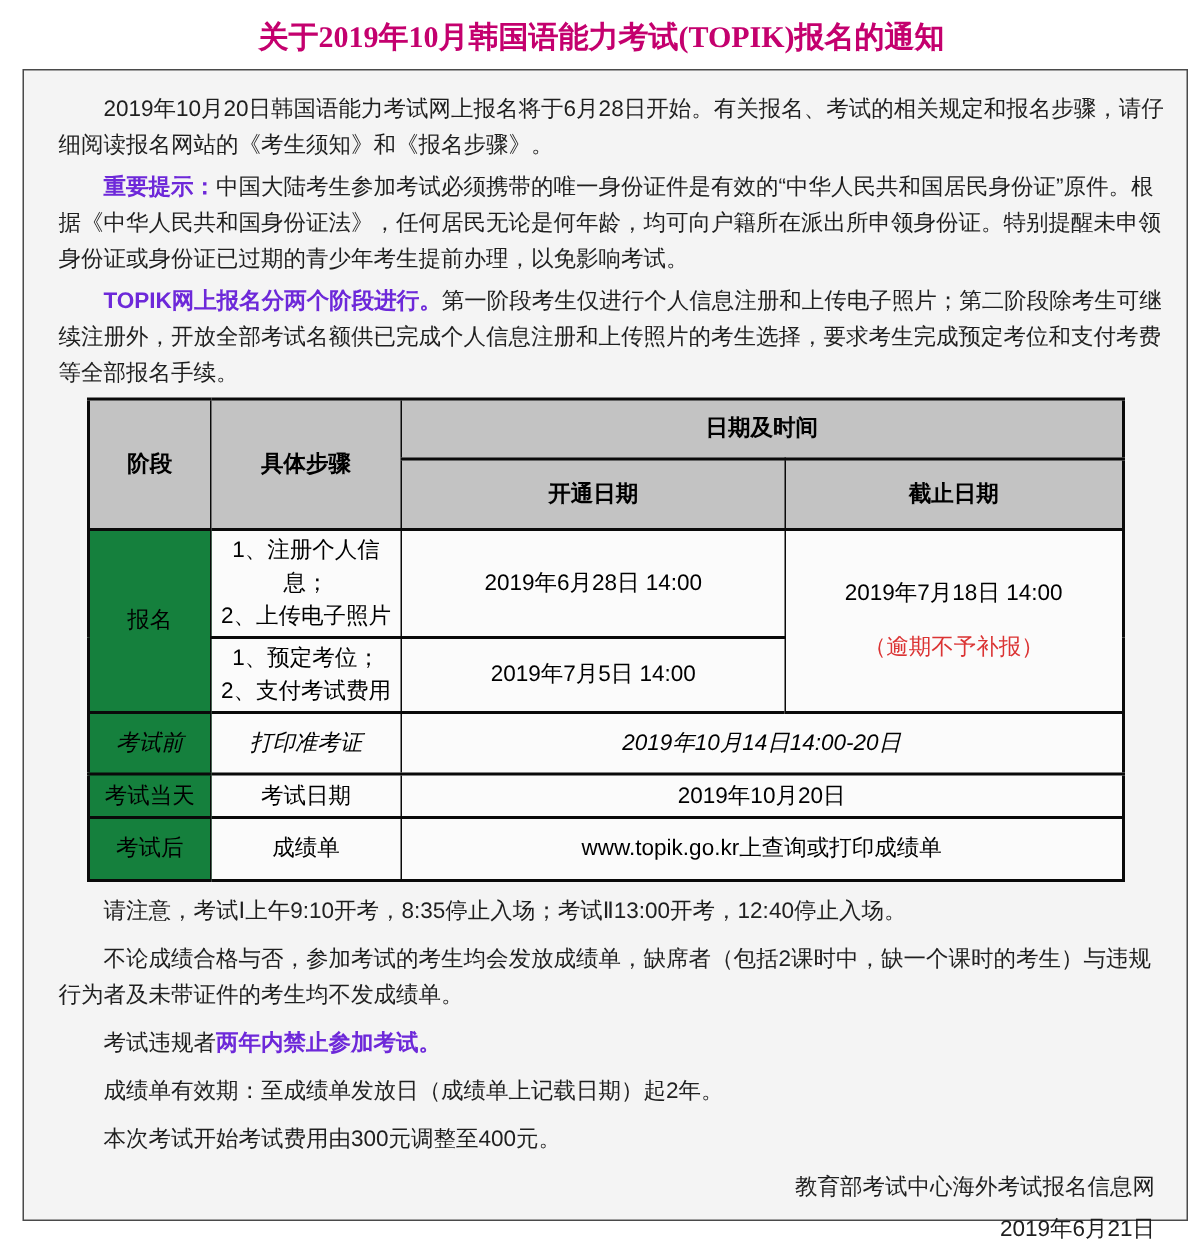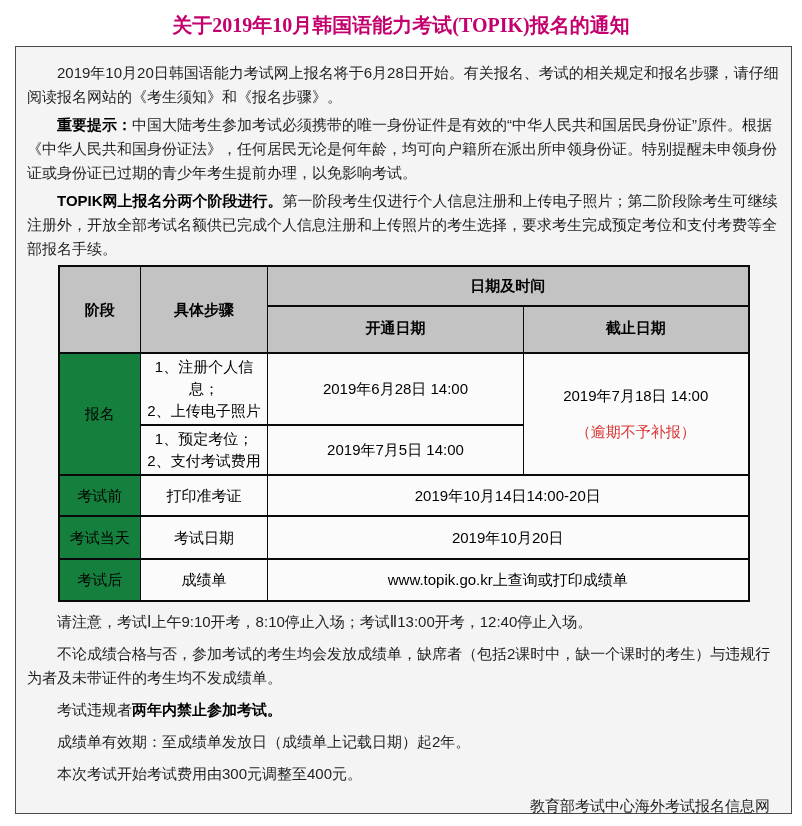--- a/index.html
+++ b/index.html
@@ -27,28 +27,28 @@
   .box {
     box-sizing: border-box;
     margin-left: 15px;
     width: 777px;
     height: 768px;
     background: #f4f4f4;
     border: 1px solid #4a4a4a;
     padding: 14px 11px 4px 11px;
   }
   .box p {
-    margin: 0 0 4px 0;
+    margin: 0 0 4px 12px;
     font-size: 15px;
     line-height: 24px;
     color: #1f1f1f;
     text-indent: 2em;
   }
   .box p.note { margin-bottom: 8px; }
-  b.lead { font-weight: bold; color: #000000; }
+  b.lead { font-weight: bold; color: #6d28d9; }
   table.sched {
     width: 690px;
     margin: 2px auto 8px auto;
     border-collapse: collapse;
     background: #fbfbfb;
     font-size: 15px;
     color: #000;
     table-layout: fixed;
   }
   table.sched th, table.sched td {
@@ -69,25 +69,25 @@
     background: #15803d;
     font-weight: normal;
   }
   td.steps {
     text-align: left;
     padding-left: 13px;
   }
   .closegap { margin-bottom: 14px; }
   .red { color: #db3333; }
   tr.h1 { height: 40px; }
-  tr.h2 { height: 47px; font-family: Liberation Mono, monospace; }
+  tr.h2 { height: 47px; }
   tr.b1 { height: 45px; }
   tr.b2 { height: 45px; padding-left: 20px; }
-  tr.b3 { height: 41px; }
-  tr.b4 { height: 43px; }
+  tr.b3 { height: 41px; font-style: italic; }
+  tr.b4 { height: 29px; }
   tr.b5 { height: 42px; }
   .footer-line {
     text-align: right !important;
     text-indent: 0 !important;
     margin: 0 10px 4px 0 !important;
   }
 </style>
 </head>
 <body>
 
@@ -152,21 +152,21 @@
           <td colspan="2">2019年10月20日</td>
         </tr>
         <tr class="b5">
           <th class="stage">考试后</th>
           <td class="steps">成绩单</td>
           <td colspan="2">www.topik.go.kr上查询或打印成绩单</td>
         </tr>
       </tbody>
     </table>
 
-    <p class="note"><span>请注意，考试Ⅰ上午9:10开考，8:10停止入场；考试Ⅱ13:00开考，12:40停止入场。</span></p>
+    <p class="note"><span>请注意，考试Ⅰ上午9:10开考，8:35停止入场；考试Ⅱ13:00开考，12:40停止入场。</span></p>
 
     <p class="note"><span>不论成绩合格与否，参加考试的考生均会发放成绩单，缺席者（包括2课时中，缺一个课时的考生）与违规行为者及未带证件的考生均不发成绩单。</span></p>
 
     <p class="note"><span>考试违规者</span><b class="lead">两年内禁止参加考试。</b></p>
 
     <p class="note"><span>成绩单有效期：至成绩单发放日（成绩单上记载日期）起2年。</span></p>
 
     <p class="note"><span>本次考试开始考试费用由300元调整至400元。</span></p>
 
     <p class="footer-line">教育部考试中心海外考试报名信息网</p>

